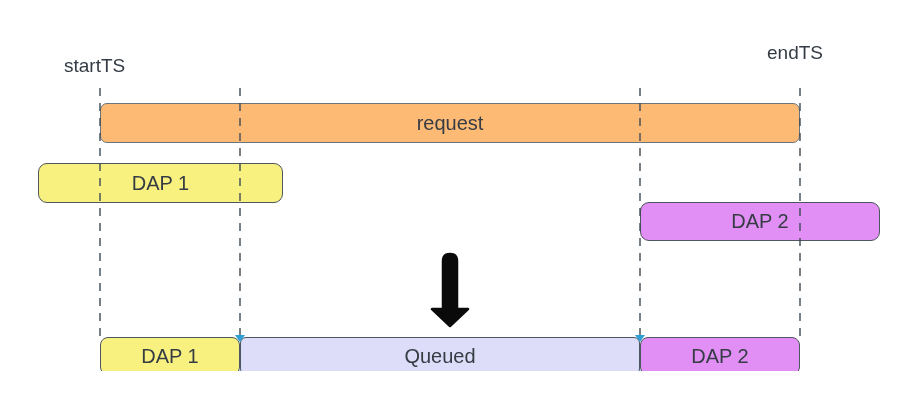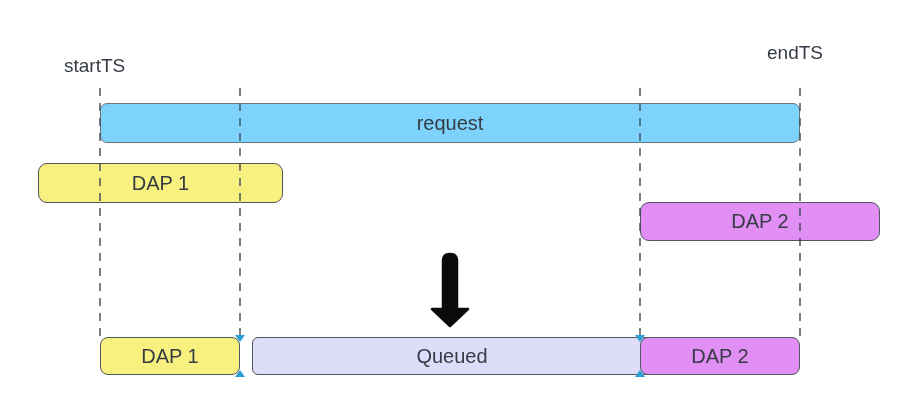--- a/index.html
+++ b/index.html
@@ -1,18 +1,18 @@
 <!DOCTYPE html>
 <html><head>
 <meta charset="utf-8">
 <style>
   html,body{margin:0;padding:0;background:#ffffff;}
   .stage{
     position:relative;
-    width:920px;height:415px;
+    width:920px;height:371px;
     background:#ffffff;
     font-family:"Liberation Sans", sans-serif;
     overflow:hidden;
   }
   .ts-label{
     position:absolute;
     font-size:19px;
     color:#343B44;
     white-space:nowrap;
   }
@@ -38,34 +38,34 @@
     position:absolute;
     left:429px;top:251px;
     width:42px;height:78px;
     z-index:2;
   }
   
   .bar-request   {left:100px;top:103px;width:700px;height:40px;border-radius:7px;}
   .bar-dap1-top  {left:38px; top:163px;width:245px;height:40px;border-radius:9px;}
   .bar-dap2-top  {left:640px;top:202px;width:240px;height:39px;border-radius:9px;}
   .bar-dap1-bot  {left:100px;top:337px;width:140px;height:38px;border-radius:8px;}
-  .bar-queued    {left:252px;top:337px;width:400px;height:38px;border-radius:6px;}
+  .bar-queued    {left:240px;top:337px;width:400px;height:38px;border-radius:6px;}
   .bar-dap2-bot  {left:640px;top:337px;width:160px;height:38px;border-radius:8px;}
   .lbl-start{left:64px;top:55px;}
   .lbl-end{left:767px;top:42px;}
 </style>
 </head>
 <body>
 
 <div class="stage">
 
   <div class="ts-label lbl-start">startTS</div>
   <div class="ts-label lbl-end">endTS</div>
 
-  <div class="bar blue bar-request" style="background-color: #7dd3fc;">
+  <div class="bar blue bar-request" style="background-color: #fdba74;">
     <span>request</span>
   </div>
   <div class="bar bar-dap1-top" style="background-color: rgb(249, 241, 127);">
     <span>DAP 1</span>
   </div>
   <div class="bar bar-dap2-top" style="background-color: rgb(225, 143, 245);">
     <span>DAP 2</span>
   </div>
 
   <div class="bar bar-dap1-bot" style="background-color: rgb(249, 241, 127);">

